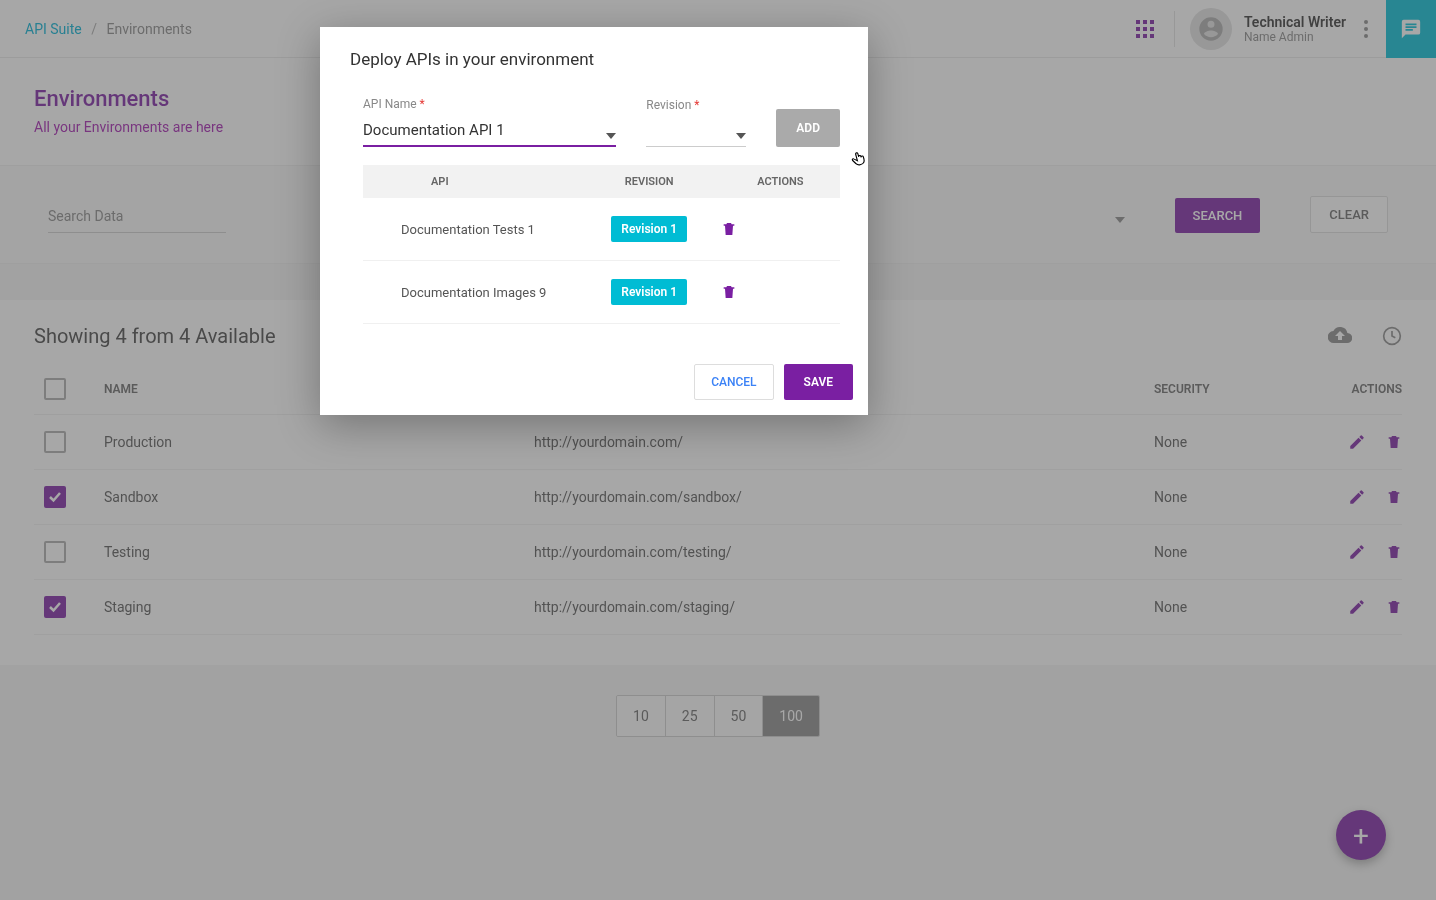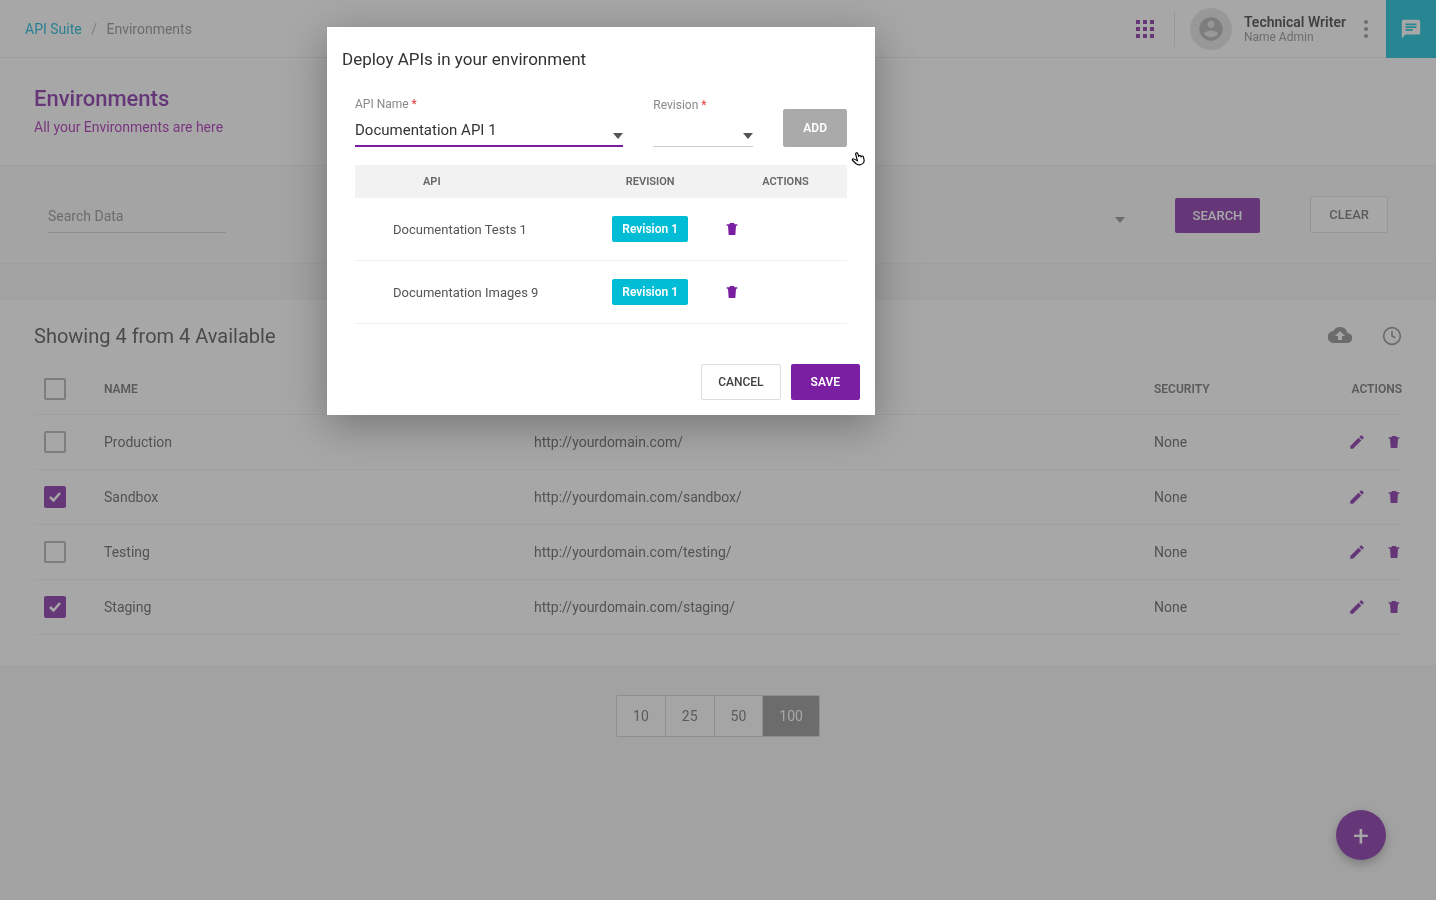--- a/index.html
+++ b/index.html
@@ -61,21 +61,21 @@
     .page-size:last-child { border-right: none; }
     .page-size.active { background: #888; color: #fff; }
     
     
     .fab { position: absolute; bottom: 40px; right: 50px; width: 50px; height: 50px; border-radius: 50%; background: #7a1fa2; color: #fff; display: flex; align-items: center; justify-content: center; cursor: pointer; font-size: 28px; box-shadow: 0 4px 10px rgba(0,0,0,0.3); }
     
     
     .backdrop { position: absolute; inset: 0; background: rgba(80,80,80,0.5); }
     
     
-    .modal { position: absolute; left: 327px; top: 27px; width: 548px; background: #fff; box-shadow: 0 10px 40px rgba(0,0,0,0.3); }
+    .modal { position: absolute; left: 320px; top: 27px; width: 548px; background: #fff; box-shadow: 0 10px 40px rgba(0,0,0,0.3); padding-left: 15px; }
     .modal-title { font-size: 17px; color: #333; padding: 22px 28px 18px 15px; }
     .modal-body { padding: 10px 28px 40px; }
     .modal-form { display: flex; align-items: flex-end; gap: 30px; }
     .field { flex: 1; position: relative; }
     .field.small { flex: 0 0 100px; }
     .field-label { font-size: 12px; color: #888; display: block; margin-bottom: 6px; }
     .required { color: #e53935; }
     .field-input { width: 100%; border: none; border-bottom: 2px solid #7a1fa2; padding: 4px 18px 6px 0; font-size: 15px; color: #333; outline: none; background: transparent; }
     .field-input.inactive { border-bottom: 1px solid #ccc; }
     .field .arrow-down { position: absolute; right: 0; bottom: 8px; color: #555; pointer-events: none; }
@@ -83,21 +83,21 @@
     
     .api-table { width: 100%; margin-top: 18px; border-collapse: collapse; }
     .api-table thead th { background: #f2f2f2; font-size: 11px; font-weight: 600; color: #666; padding: 10px 0; text-align: center; }
     .api-table thead th:first-child { text-align: left; padding-left: 68px; }
     .api-table tbody td { padding: 18px 0; border-bottom: 1px solid #f0f0f0; color: #555; font-size: 13px; text-align: center; }
     .api-table tbody td:first-child { text-align: left; padding-left: 38px; }
     .revision-badge { background: #00bcd4; color: #fff; padding: 6px 10px; border-radius: 2px; font-size: 12px; font-weight: 600; display: inline-block; }
     .api-delete { color: #7a1fa2; cursor: pointer; }
     
     .modal-footer { display: flex; justify-content: flex-end; gap: 10px; padding: 0 15px 15px; }
-    .btn-cancel { background: #fff; color: #404040; border: 1px solid #ddd; padding: 10px 16px; font-size: 12px; font-weight: 500; cursor: pointer; border-radius: 2px; }
+    .btn-cancel { background: #fff; color: #3b82f6; border: 1px solid #ddd; padding: 10px 16px; font-size: 12px; font-weight: 500; cursor: pointer; border-radius: 2px; }
     .btn-save { background: #7a1fa2; color: #fff; border: none; padding: 10px 20px; font-size: 12px; font-weight: 600; cursor: pointer; border-radius: 2px; }
     
     .cursor-hand { position: absolute; left: 850px; top: 148px; pointer-events: none; font-size: 16px; transform: rotate(-15deg); }
     
     svg { display: block; }
   </style>
 </head>
 <body>
 
 <div class="header">

